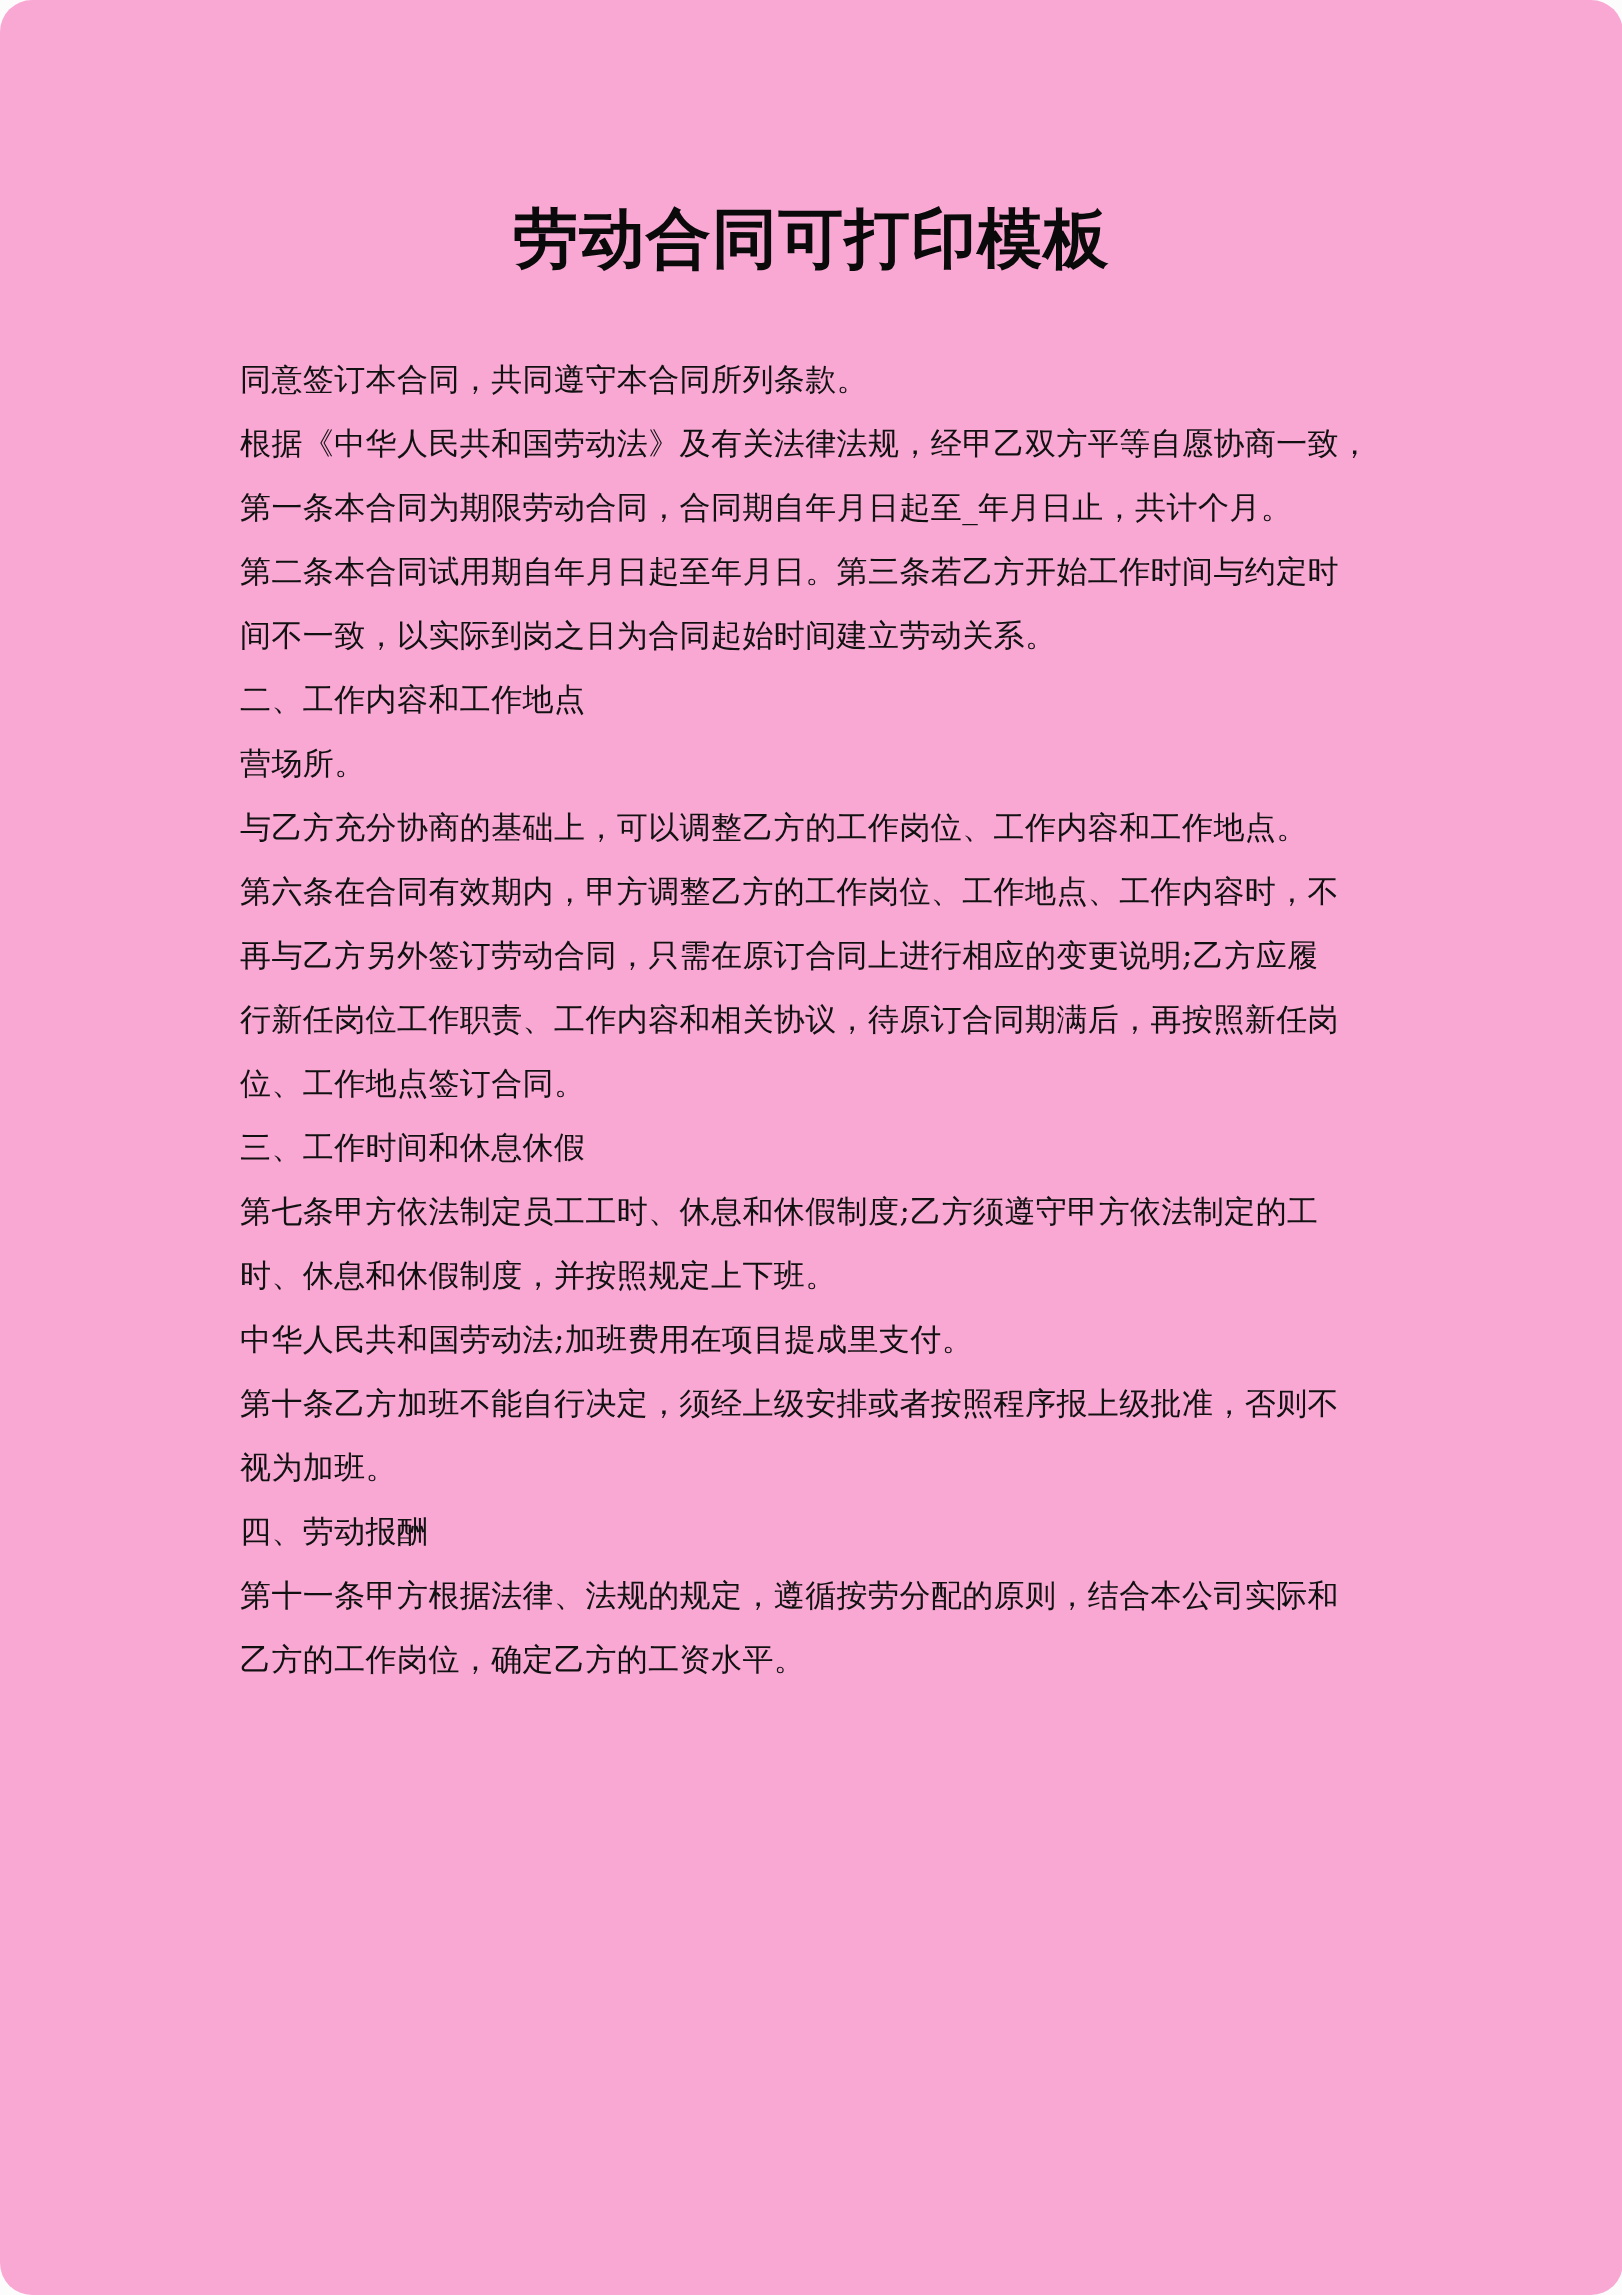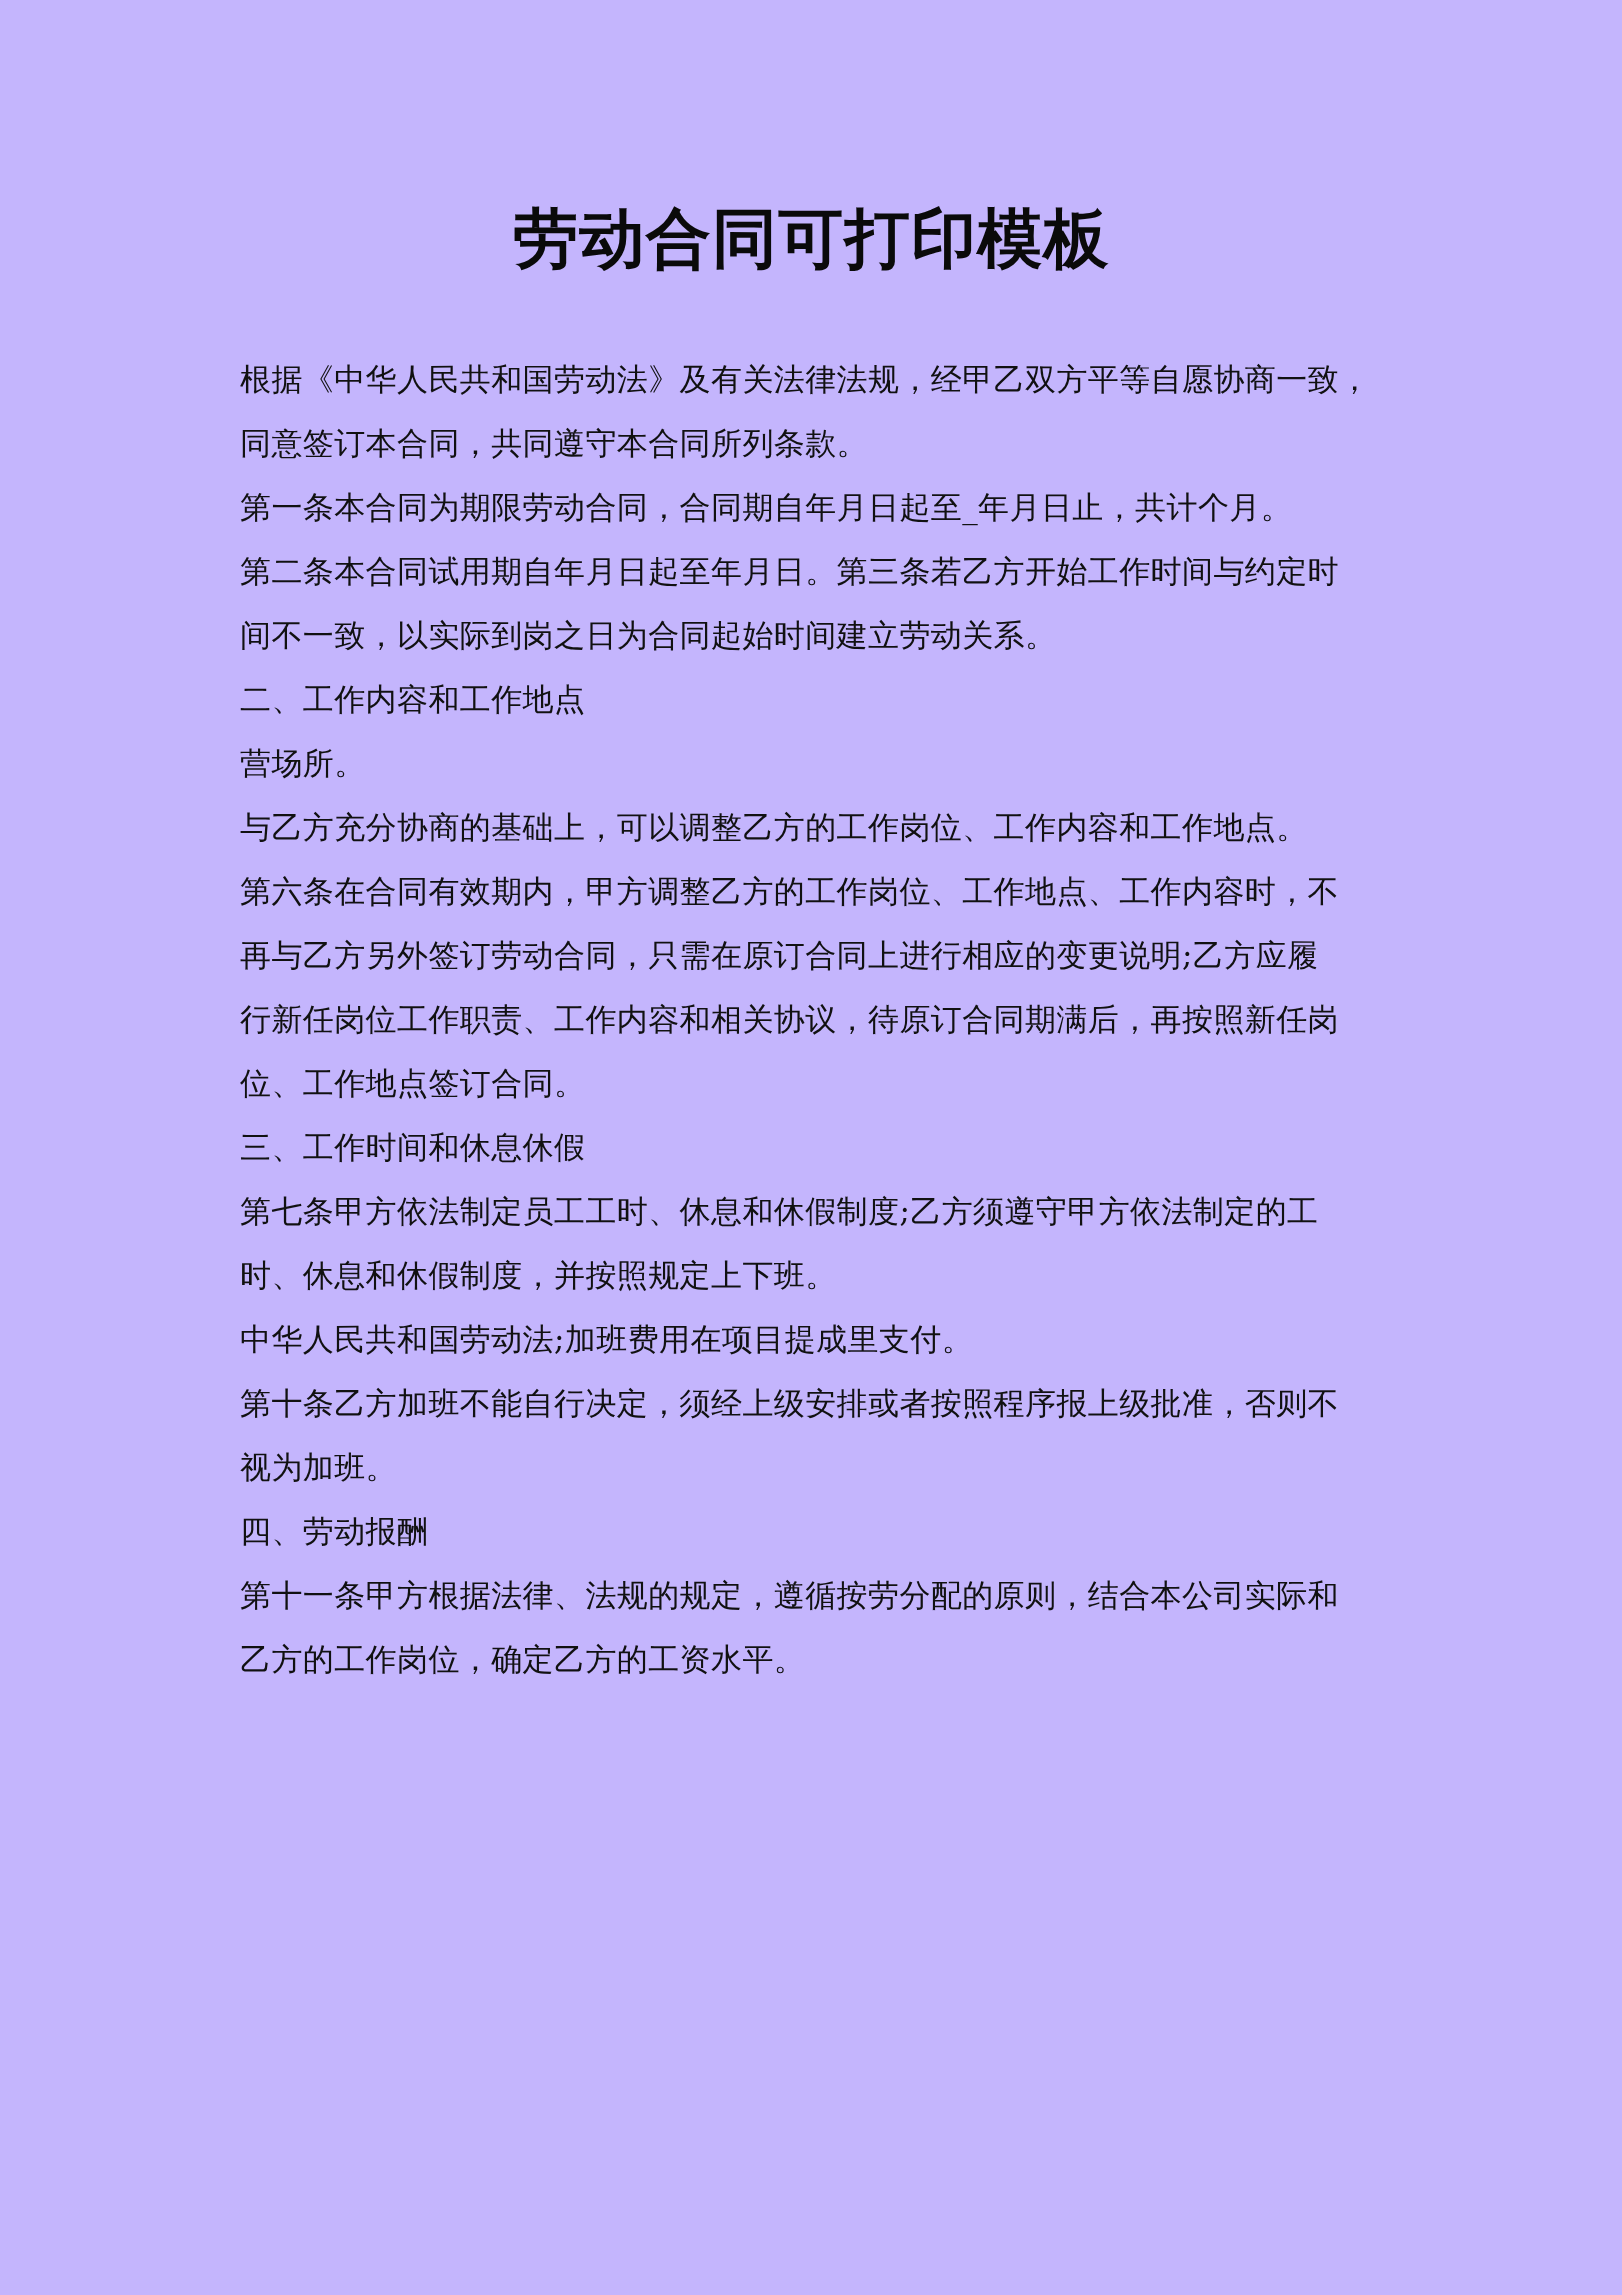--- a/index.html
+++ b/index.html
@@ -14,21 +14,22 @@
     overflow: hidden;
     font-family: "DejaVu Serif", "Liberation Serif", serif;
     color: #111111;
   }
   .page {
     position: absolute;
     left: 0;
     top: 0;
     width: 1623px;
     height: 2295px;
-    background: #c4b5fd;
+    background: #f9a8d4;
+    border-radius: 32px;
   }
   .title {
     position: absolute;
     left: 0;
     width: 1623px;
     top: 196px;
     height: 85px;
     line-height: 85px;
     text-align: center;
     font-size: 65px;
@@ -53,22 +54,22 @@
     color: #111111;
   }
 </style>
 </head>
 <body>
 
 <div class="page">
   <h1 class="title">劳动合同可打印模板</h1>
 
   <div class="body-text">
+    <div class="line">同意签订本合同，共同遵守本合同所列条款。</div>
     <div class="line">根据《中华人民共和国劳动法》及有关法律法规，经甲乙双方平等自愿协商一致，</div>
-    <div class="line">同意签订本合同，共同遵守本合同所列条款。</div>
     <div class="line">第一条本合同为期限劳动合同，合同期自年月日起至_年月日止，共计个月。</div>
     <div class="line">第二条本合同试用期自年月日起至年月日。第三条若乙方开始工作时间与约定时</div>
     <div class="line">间不一致，以实际到岗之日为合同起始时间建立劳动关系。</div>
     <div class="line">二、工作内容和工作地点</div>
     <div class="line">营场所。</div>
     <div class="line">与乙方充分协商的基础上，可以调整乙方的工作岗位、工作内容和工作地点。</div>
     <div class="line">第六条在合同有效期内，甲方调整乙方的工作岗位、工作地点、工作内容时，不</div>
     <div class="line">再与乙方另外签订劳动合同，只需在原订合同上进行相应的变更说明;乙方应履</div>
     <div class="line">行新任岗位工作职责、工作内容和相关协议，待原订合同期满后，再按照新任岗</div>
     <div class="line">位、工作地点签订合同。</div>

